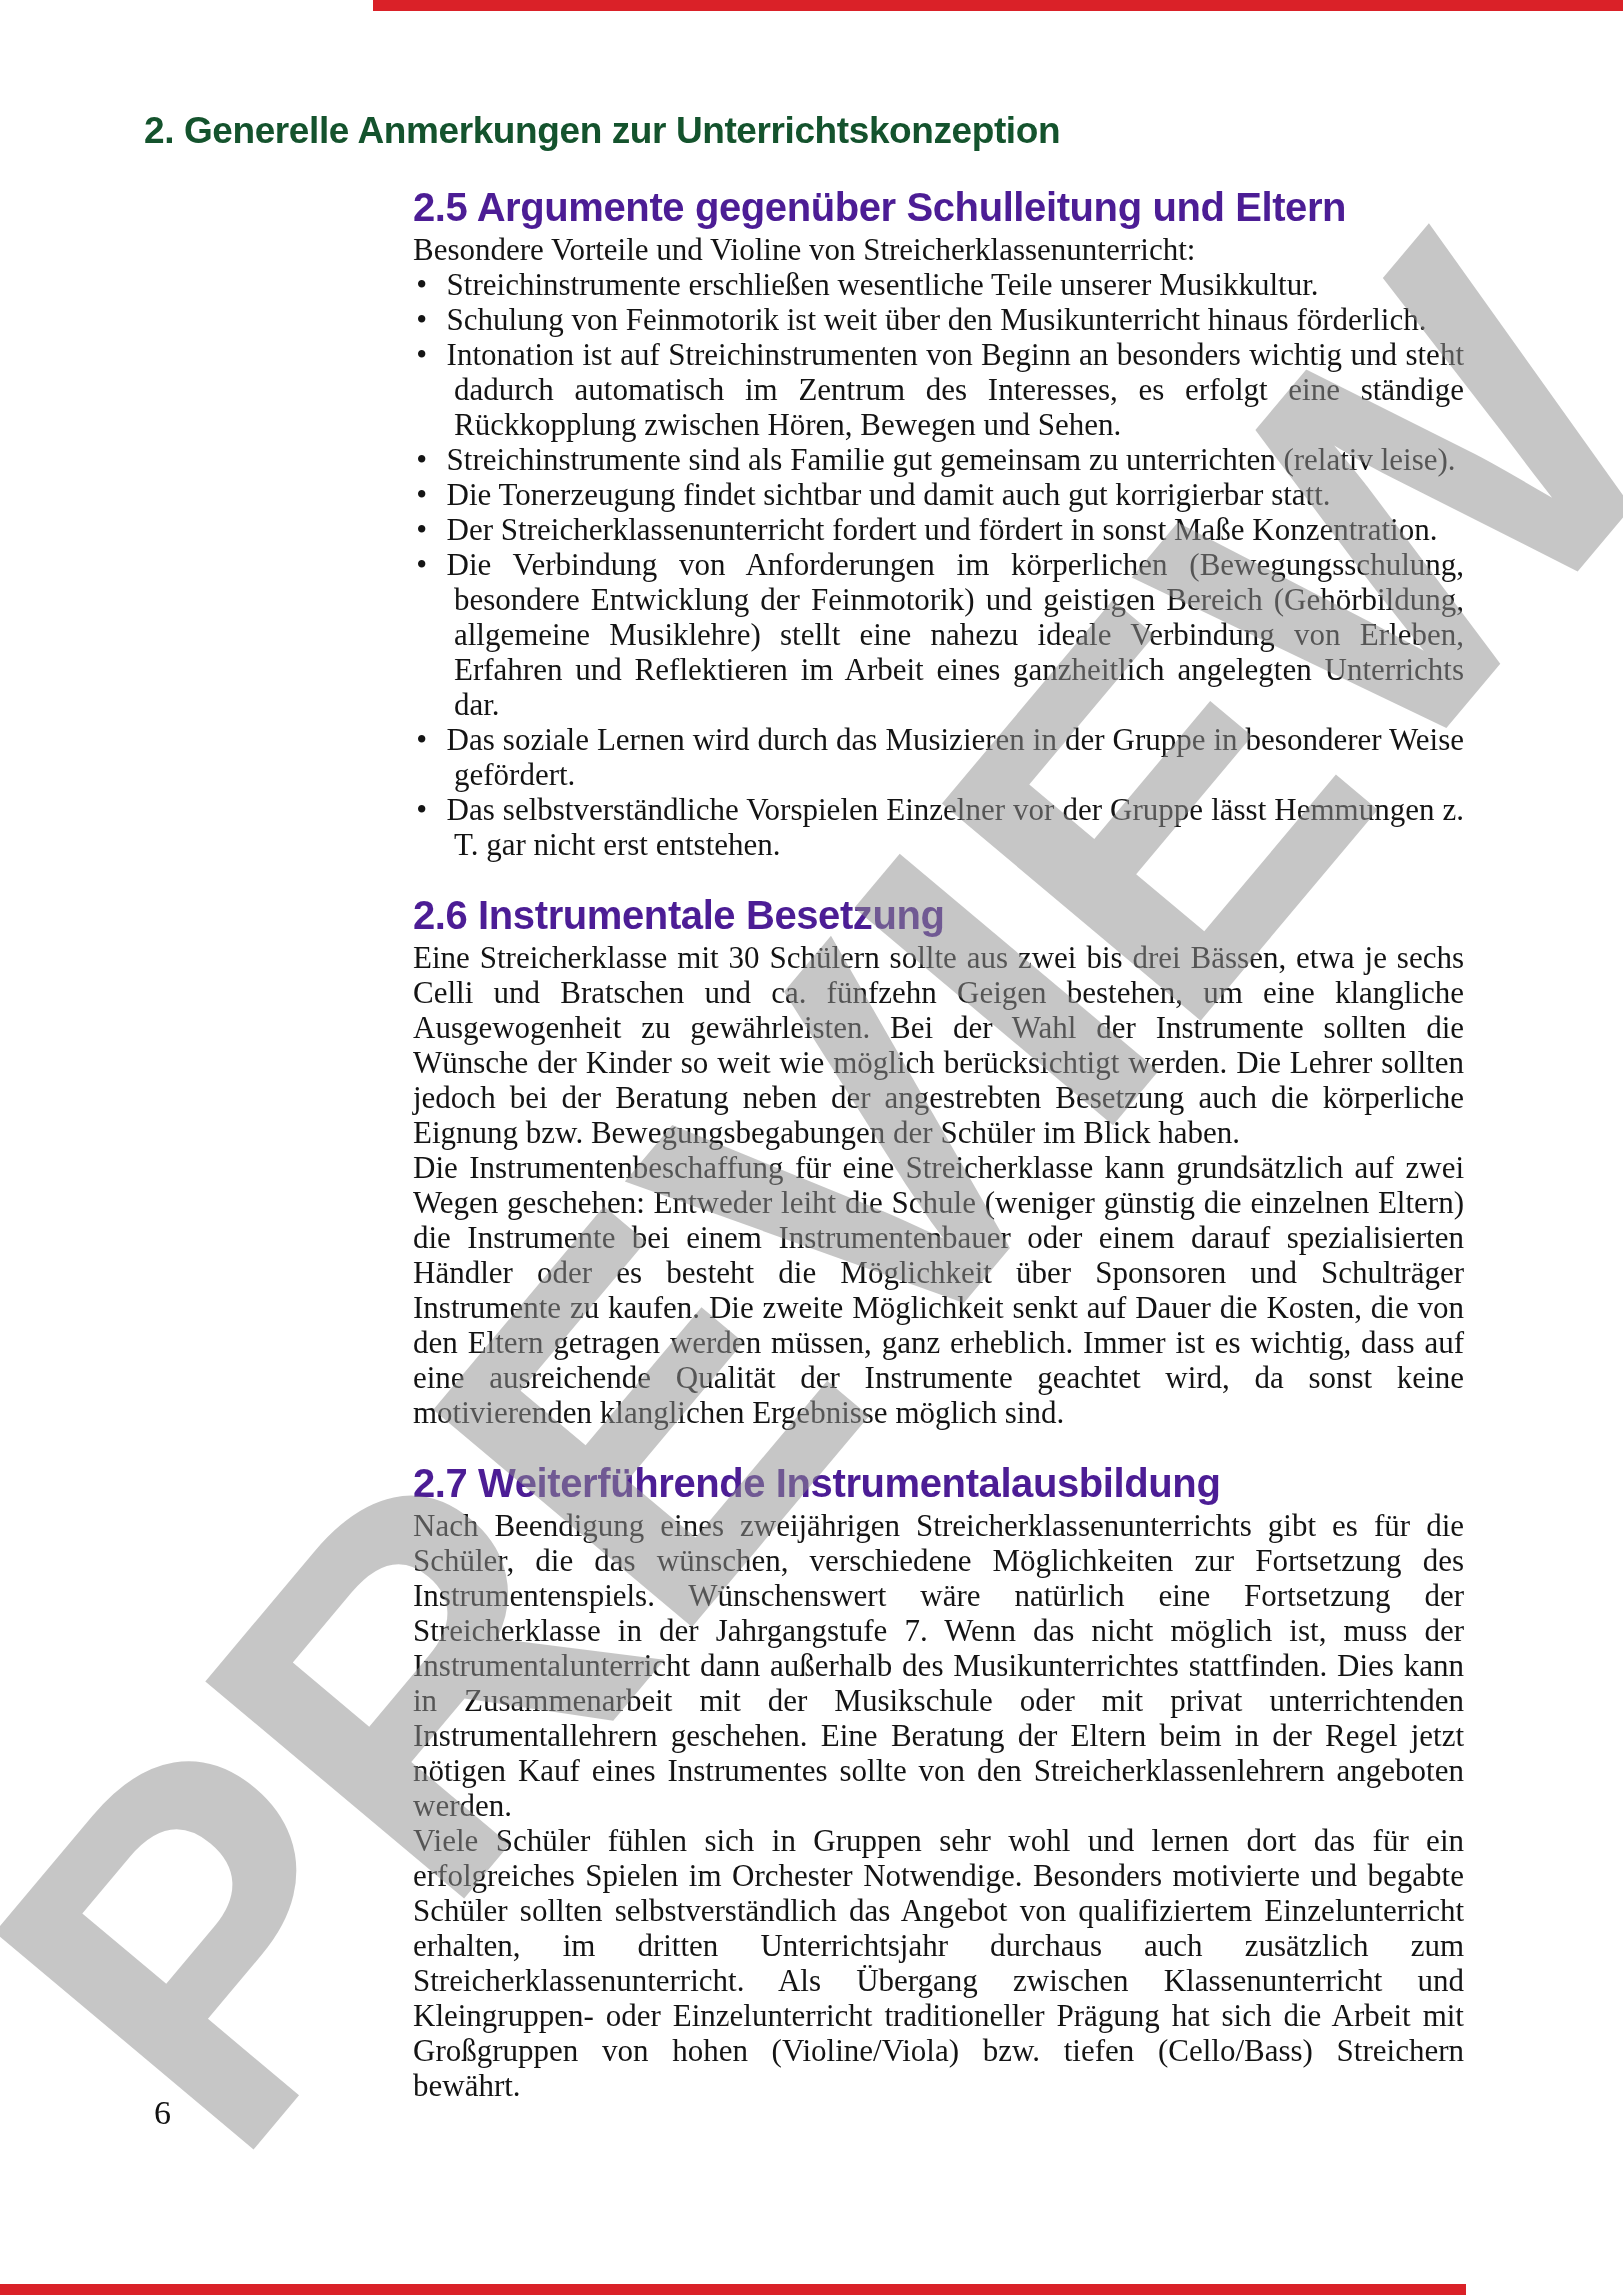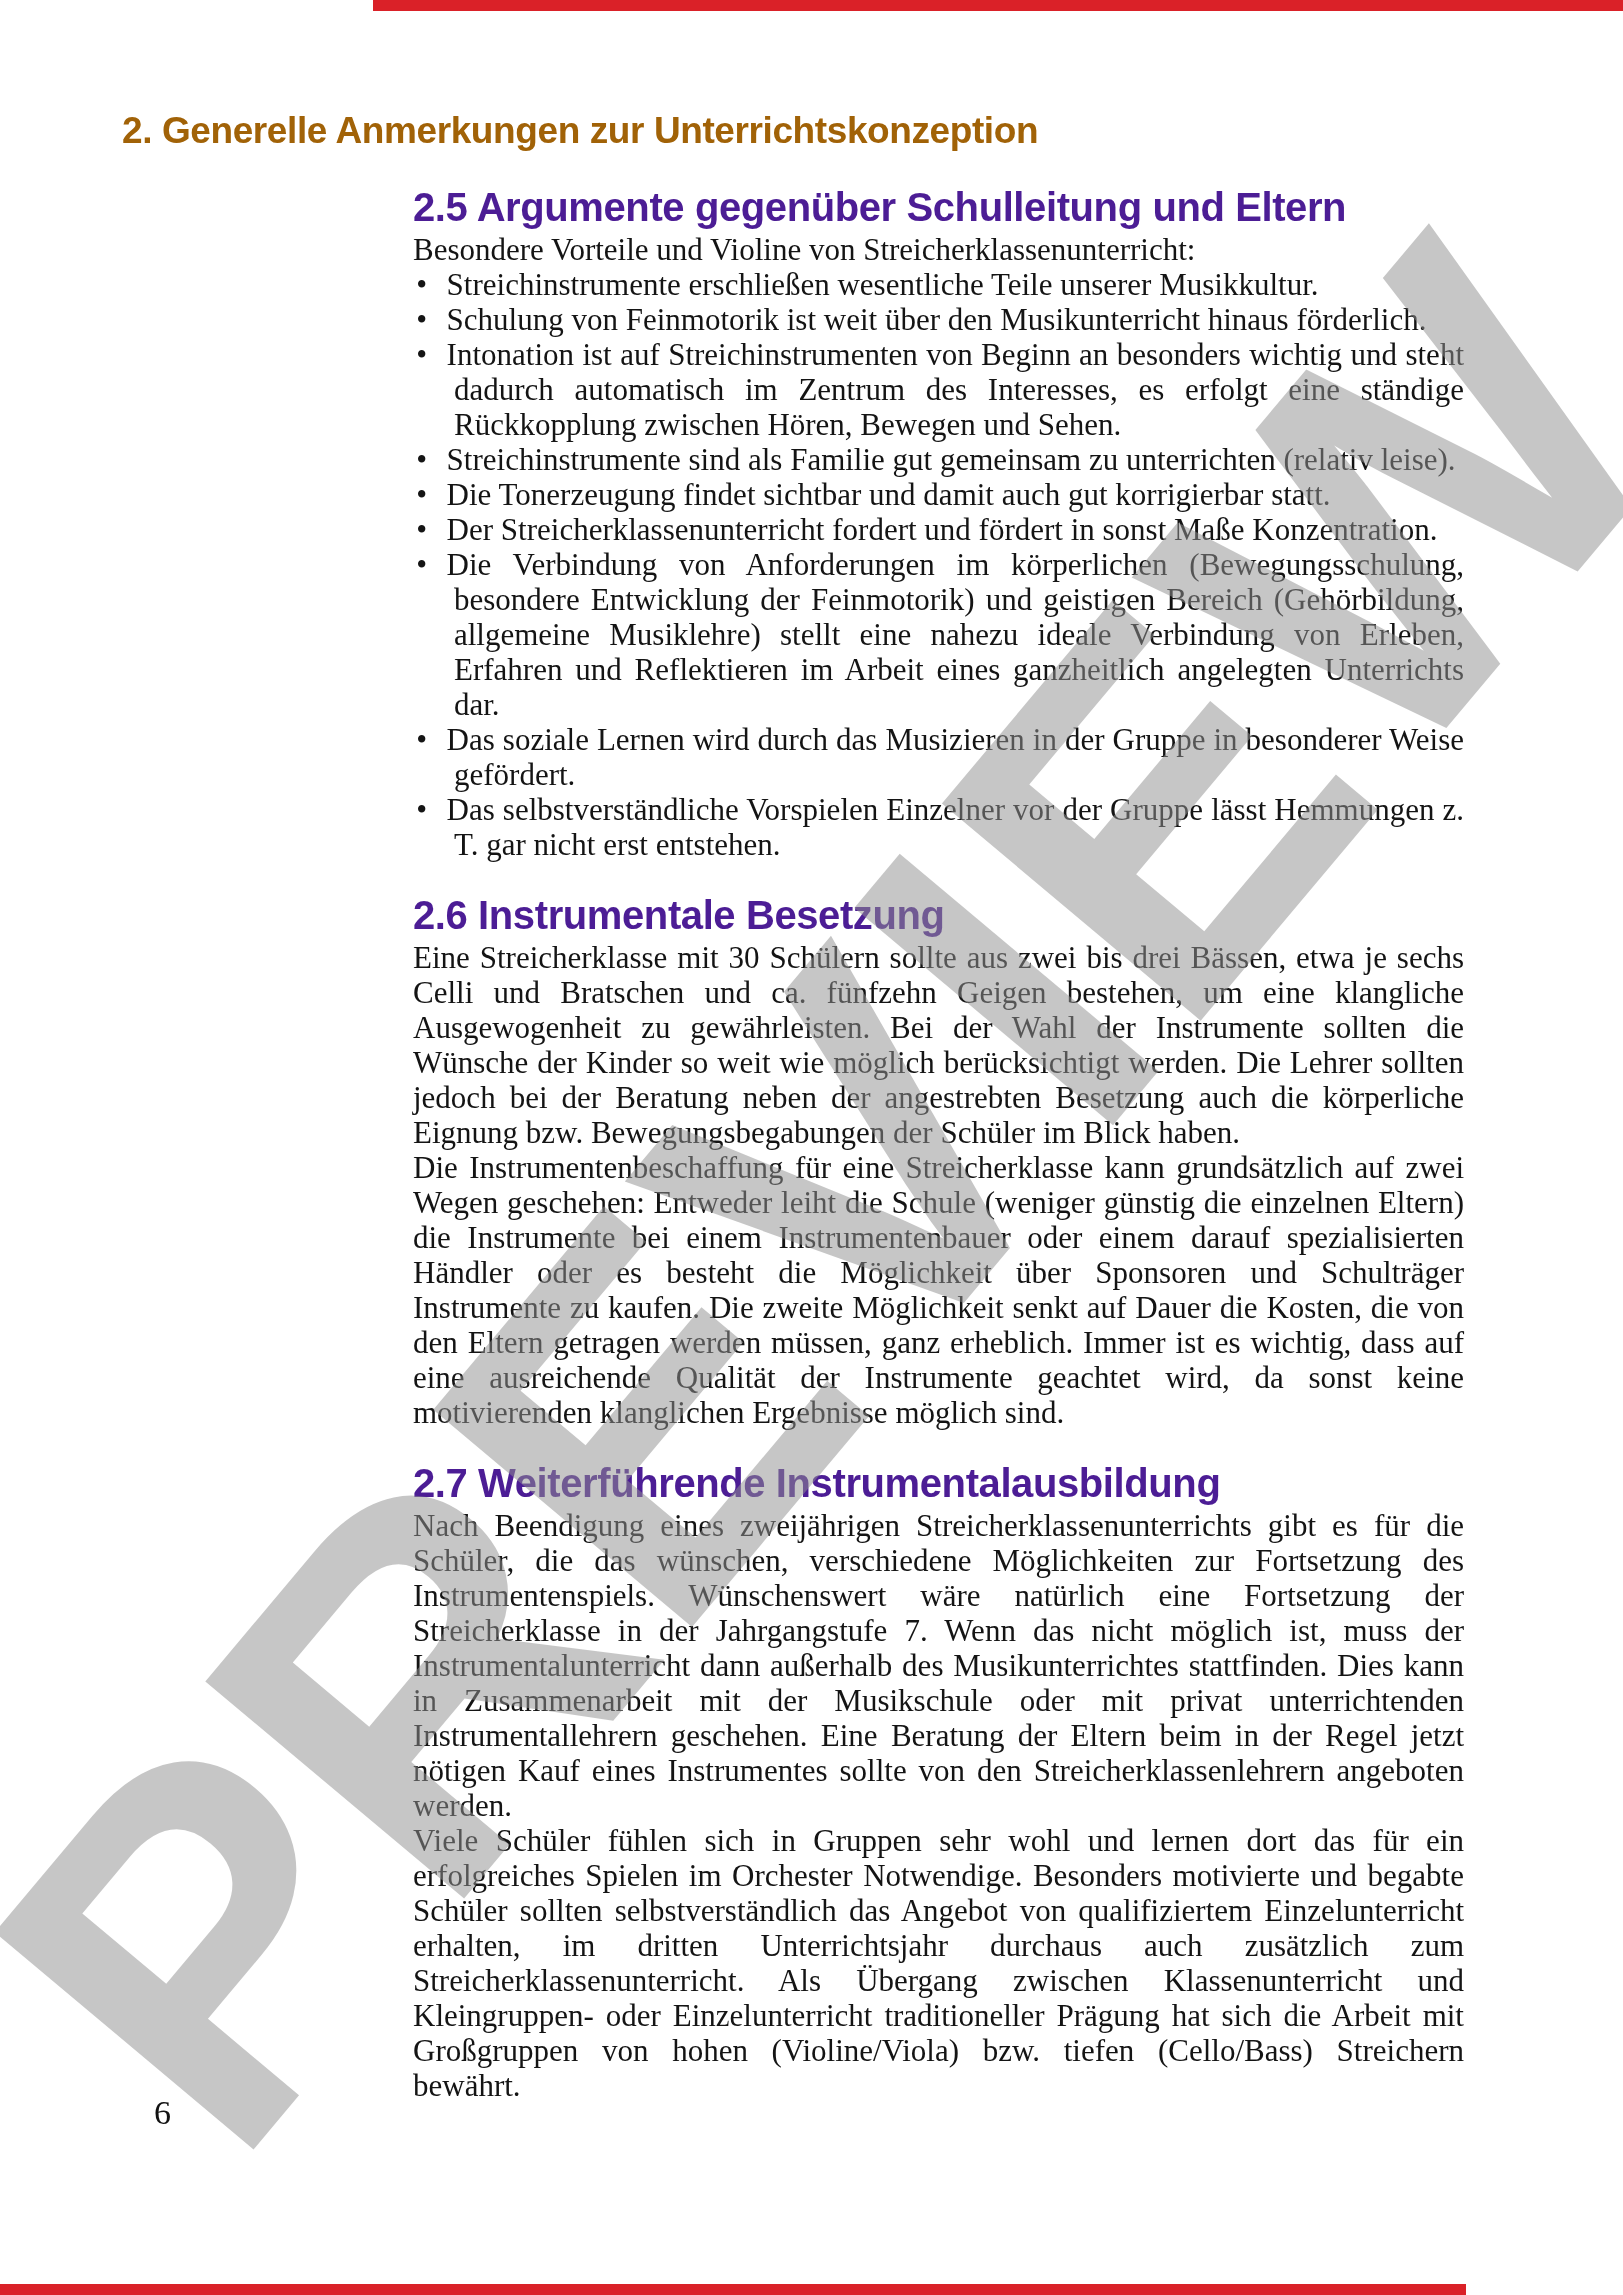--- a/index.html
+++ b/index.html
@@ -13,24 +13,24 @@
   }
   .red-bar-top {
     position: absolute; top: 0; left: 373px; right: 0; height: 10.6px;
     background: #da2128;
   }
   .red-bar-bottom {
     position: absolute; bottom: 0; left: 0; width: 1466px; height: 10.6px;
     background: #da2128;
   }
   .chapter-header {
-    position: absolute; left: 122px; top: 111px;
+    position: absolute; left: 144px; top: 111px;
     font-family: "Liberation Sans", sans-serif;
     font-weight: bold; font-size: 37px; line-height: 1.1;
-    letter-spacing: -0.4px; color: #a16207;
+    letter-spacing: -0.4px; color: #14532d;
     z-index: 1;
   }
   .content {
     position: absolute; left: 413px; top: 188px; width: 1051px;
     font-size: 31px; line-height: 35px; color: #141414;
     text-align: justify;
     z-index: 1;
   }
   .section-heading {
     font-family: "Liberation Sans", sans-serif;

